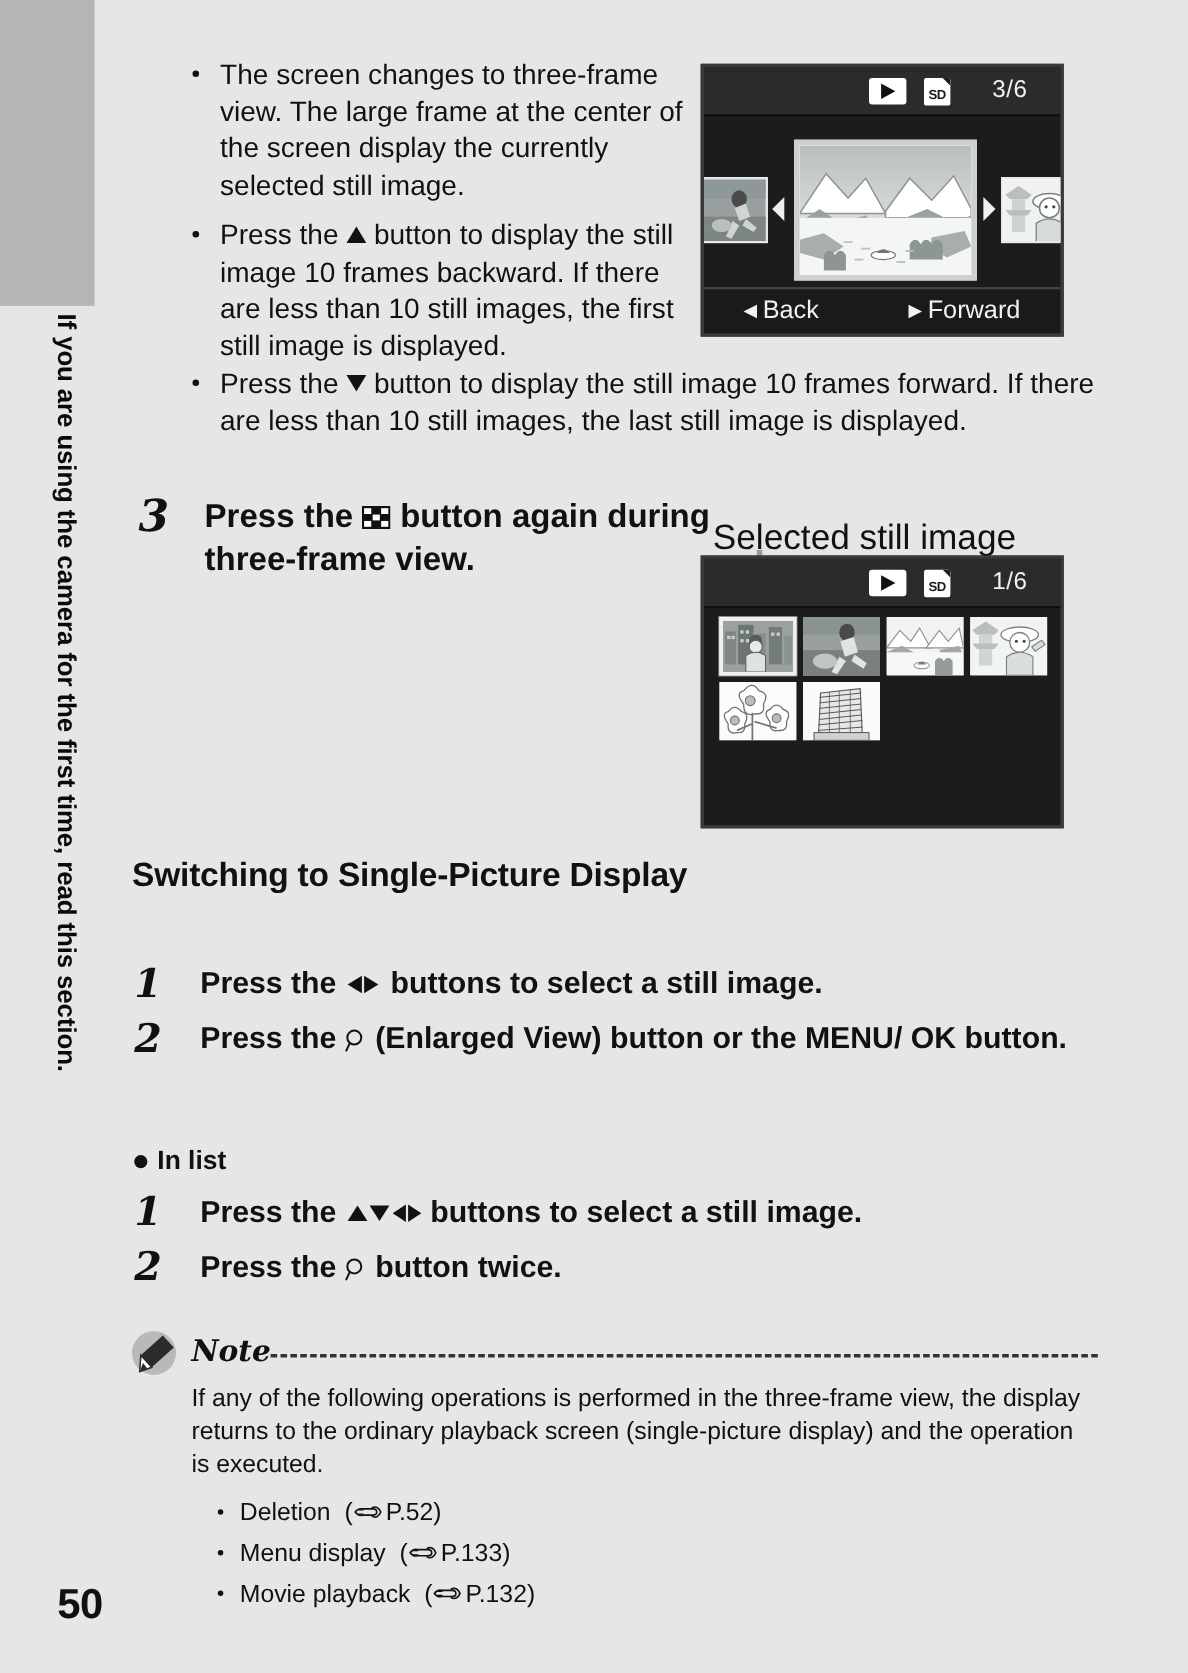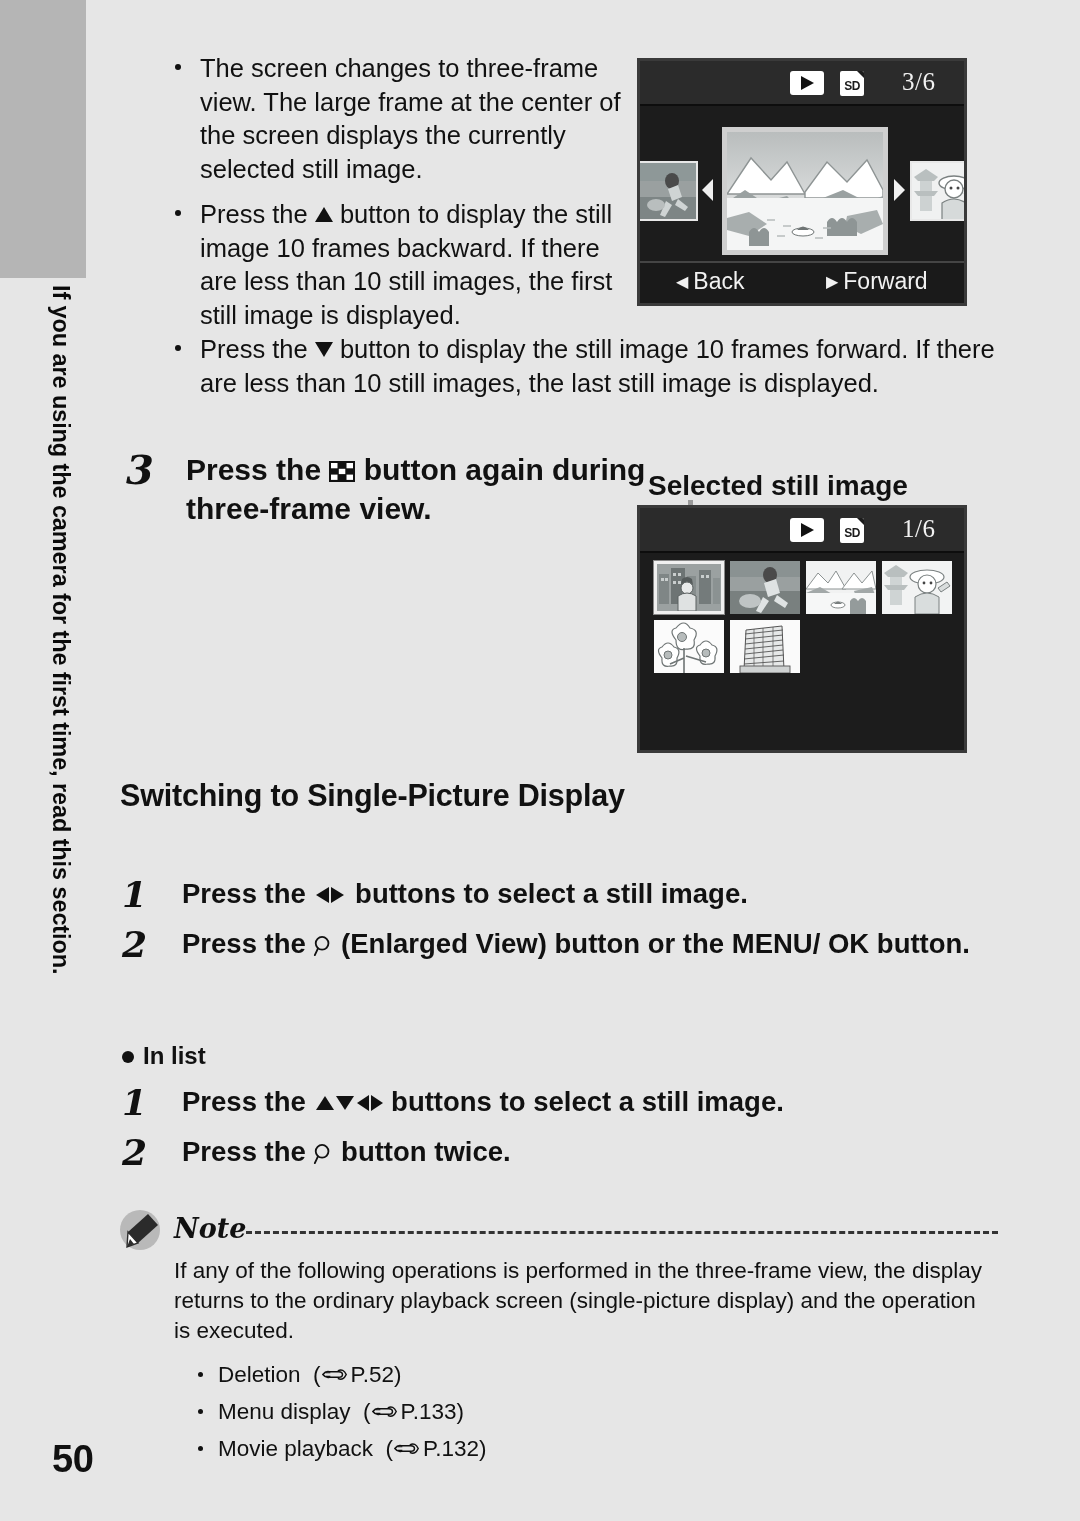--- a/index.html
+++ b/index.html
@@ -213,23 +213,23 @@
   .sd-icon::before {
     content: "";
     position: absolute;
     right: 0; top: 0;
     border-top: 7px solid #1c1c1c;
     border-left: 7px solid transparent;
   }
   .frame-count {
     position: absolute;
     top: 7px;
-    font-size: 25px;
+    font-size: 22px;
     color: #f2f2f2;
-    font-family: Liberation Serif, serif;
+    font-family: Liberation Sans, sans-serif;
     letter-spacing: 0.5px;
   }
   .lcd-footer {
     position: absolute;
     left: 0; right: 0; bottom: 0;
     height: 40px;
     background: #1a1a1a;
     border-top: 2px solid #454545;
   }
   .foot-item {
@@ -278,23 +278,22 @@
     overflow: hidden;
   }
   .grid-thumb.selected {
     border: 3px solid #f0f0f0;
     box-shadow: 0 0 0 1px #888;
   }
 
   
   #callout-label {
     position: absolute;
-    font-size: 28px;
-    color: #111;
-    font-weight: bold;
+    font-size: 32px;
+    color: #111;
   }
   #callout-line {
     position: absolute;
     width: 5px;
     background: #9a9a9a;
   }
 
   
   #note-block { position: absolute; }
   #note-icon {
@@ -359,21 +358,21 @@
   </div>
 </div>
 
 <div id="page-number">50</div>
 
 <div id="content">
 
   <div style="position:absolute; left:48px; top:52px; width:470px;">
     <div class="bullet-li">
       <span class="dot"></span>
-      <span>The screen changes to three-frame view. The large frame at the center of the screen displays the currently selected still image.</span>
+      <span>The screen changes to three-frame view. The large frame at the center of the screen display the currently selected still image.</span>
     </div>
     <div class="bullet-li" style="margin-top:12px;">
       <span class="dot"></span>
       <span>Press the </span><span class="tri-up"></span><span> button to display the still image 10 frames backward. If there are less than 10 still images, the first still image is displayed.</span>
     </div>
   </div>
 
   <div style="position:absolute; left:48px; top:333px; width:870px;">
     <div class="bullet-li">
       <span class="dot"></span>

